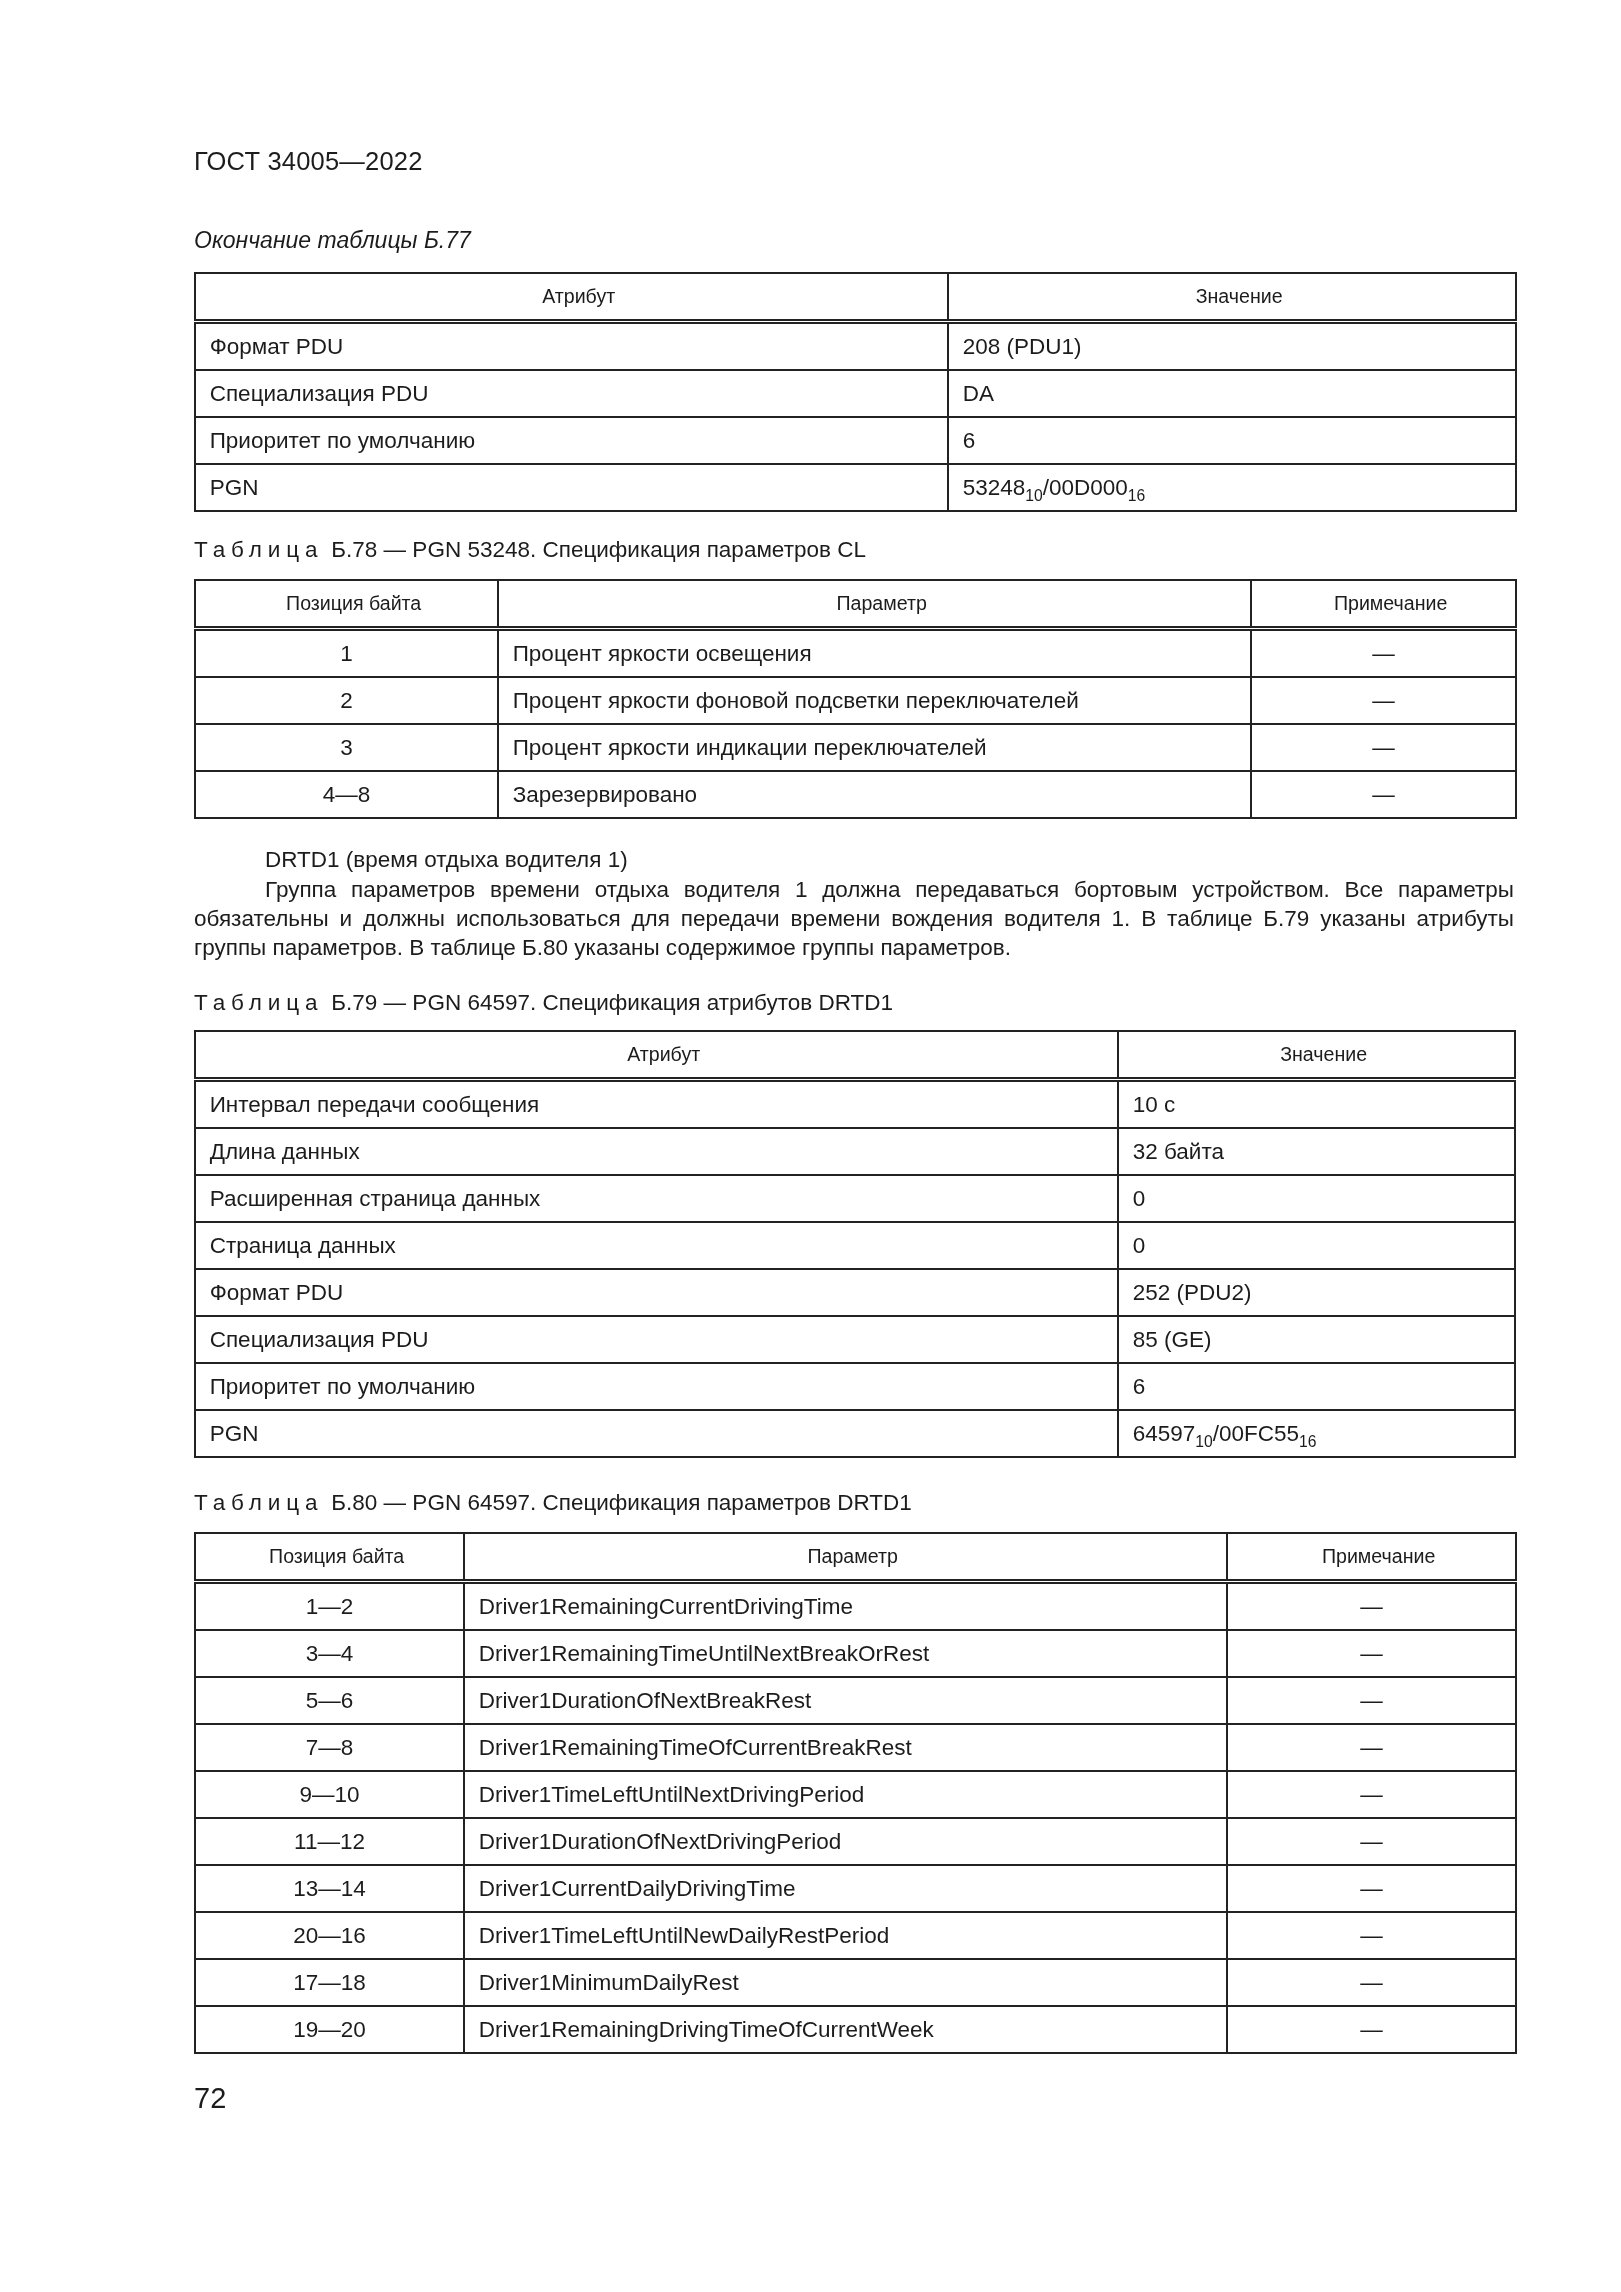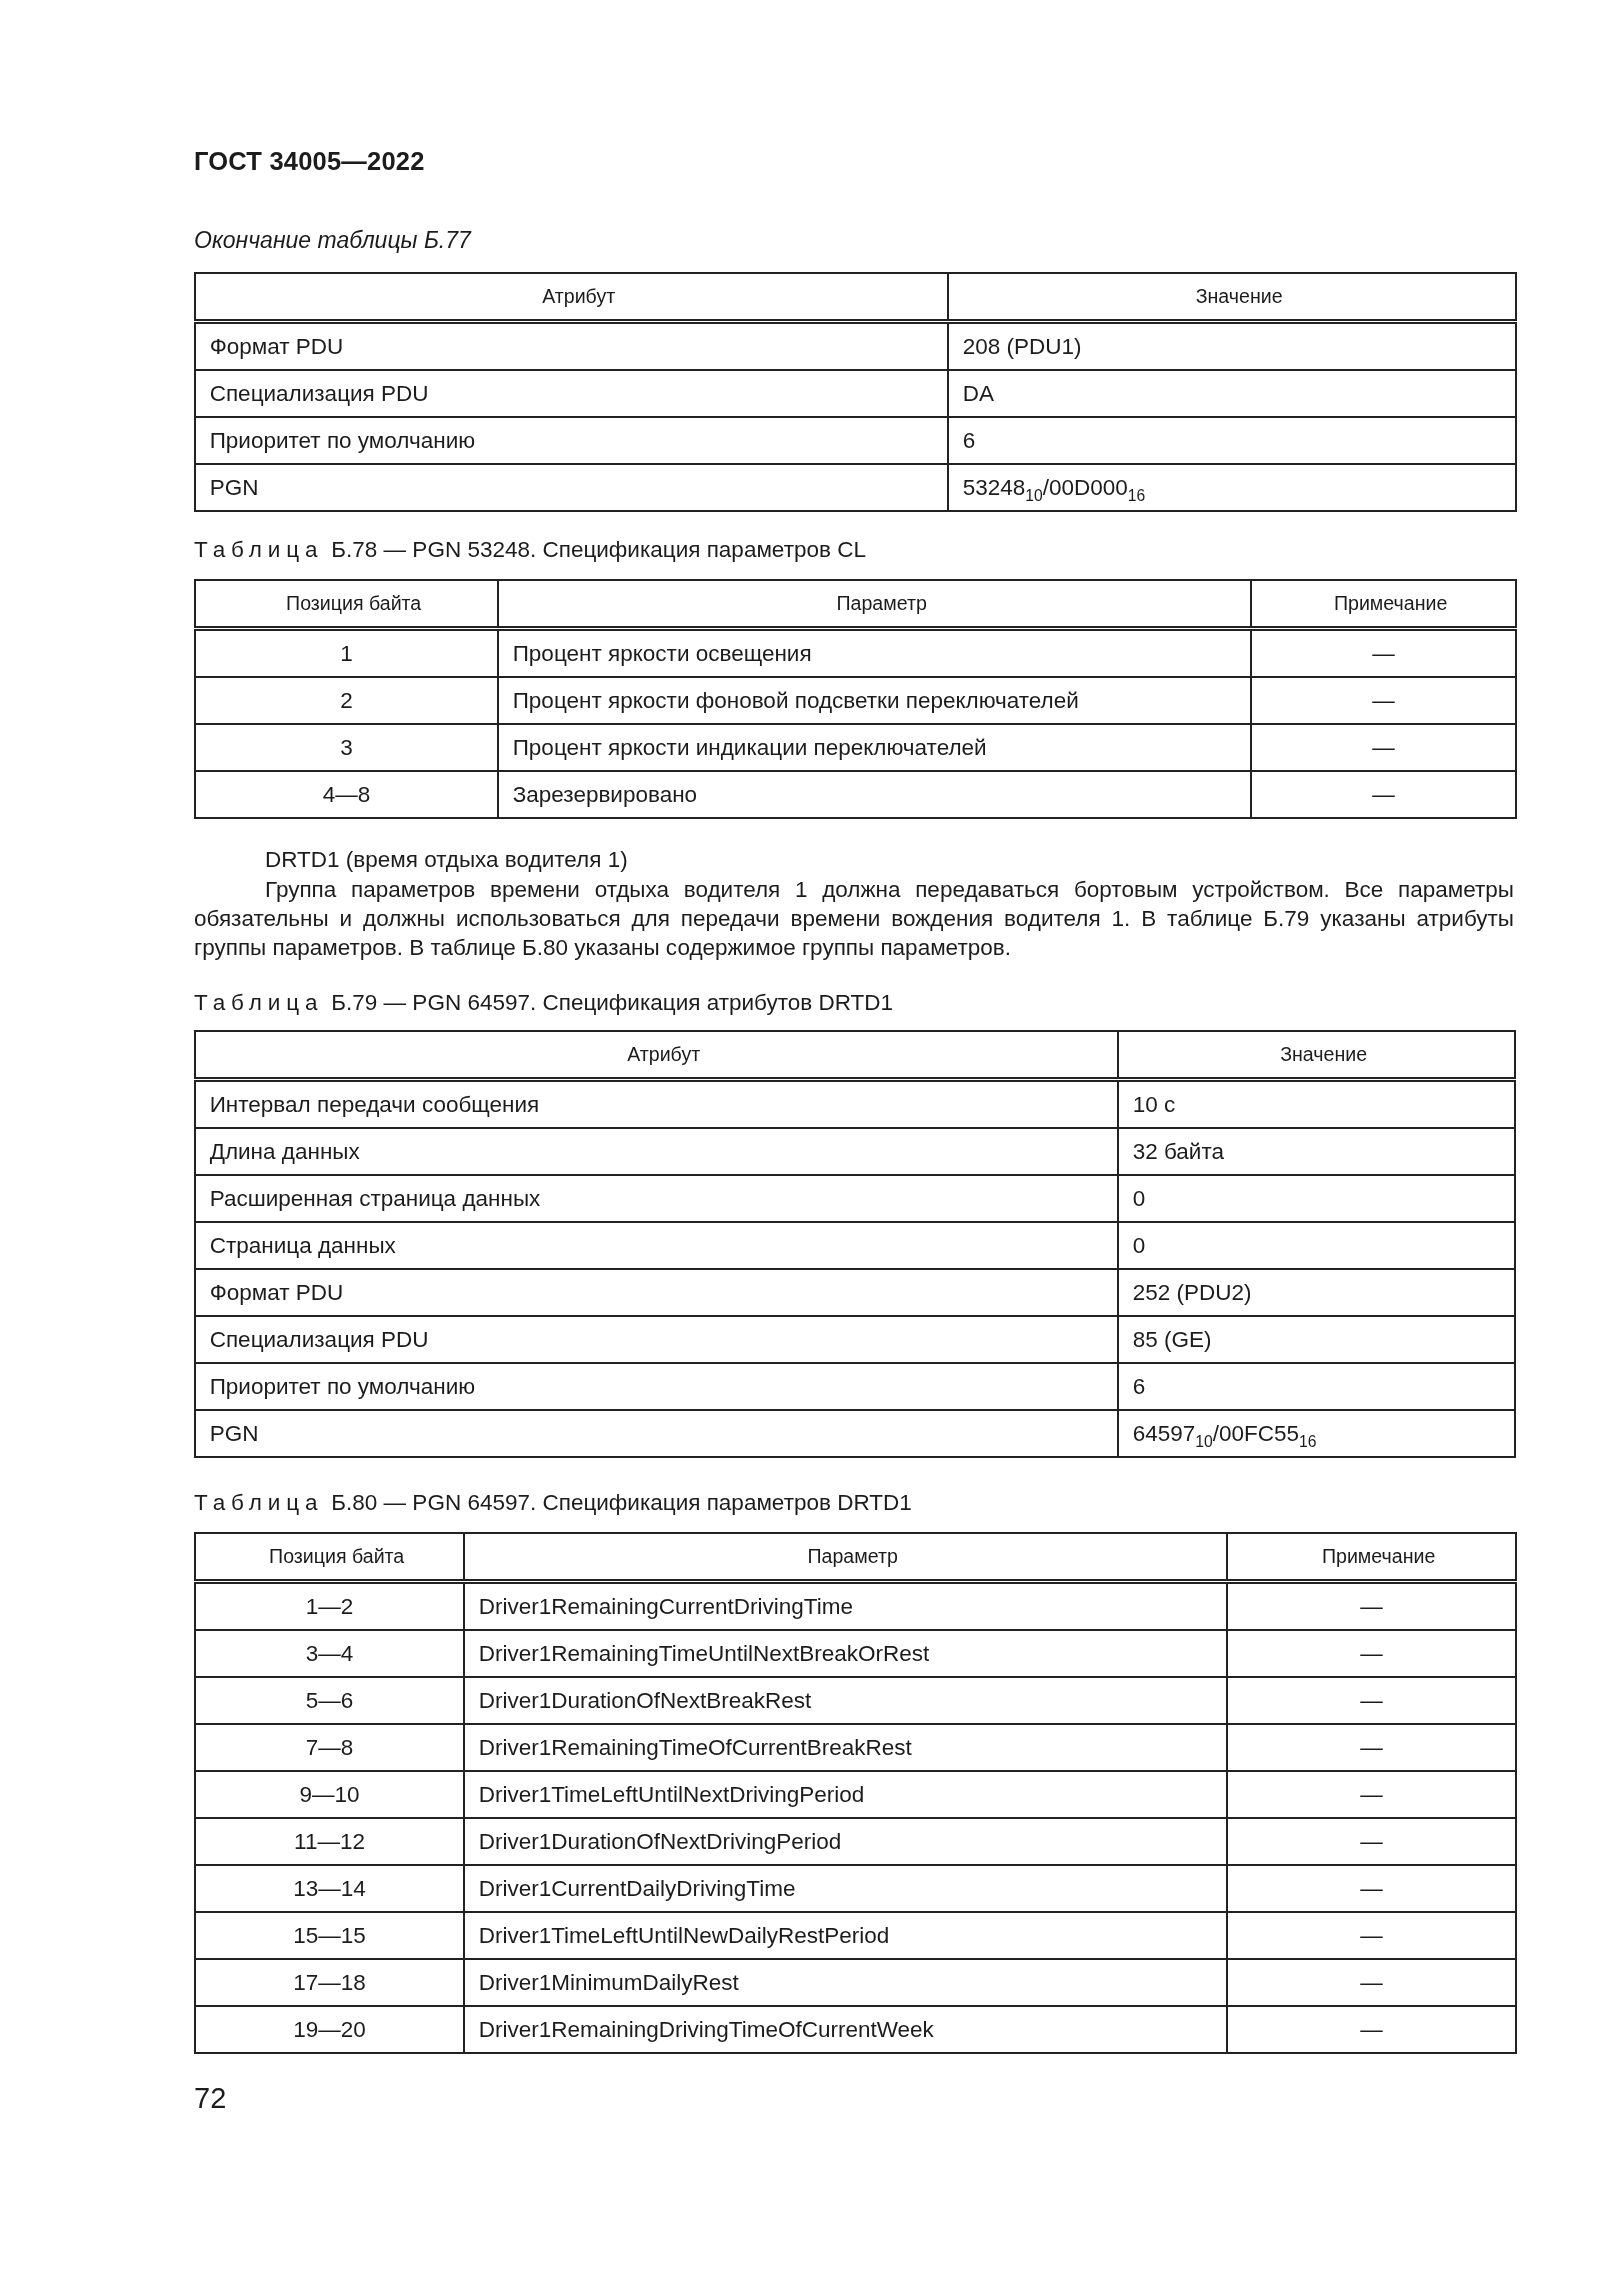--- a/index.html
+++ b/index.html
@@ -1,21 +1,21 @@
 <!DOCTYPE html>
 <html><head>
 <meta charset="utf-8">
 <style>
   html, body { margin:0; padding:0; }
   body {
     width:1621px; height:2293px; background:#ffffff; position:relative; overflow:hidden;
     font-family:"Liberation Sans", sans-serif; color:#1c1c1c;
   }
   .abs { position:absolute; }
-  .doc-header { left:194px; top:147px; font-size:25.5px; font-weight:bold; letter-spacing:0.2px; }
+  .doc-header { left:194px; top:147px; font-size:25.5px; font-weight:normal; letter-spacing:0.2px; }
   .caption-italic { left:194px; top:227px; font-size:23px; font-style:italic; }
   .caption { left:194px; font-size:22.5px; }
   .caption .spaced { letter-spacing:5.9px; margin-right:7.8px; }
   table.gt {
     position:absolute; left:194px; width:1320px; border-collapse:collapse;
     border:2.5px solid #222; table-layout:fixed;
   }
   table.gt td, table.gt th {
     border:2.5px solid #222; font-size:22.5px; font-weight:normal; padding:0 13.7px;
     height:45px; vertical-align:middle; text-align:left; color:#1c1c1c;
@@ -212,21 +212,21 @@
         <td class="center">11—12</td>
         <td>Driver1DurationOfNextDrivingPeriod</td>
         <td class="center">—</td>
       </tr>
     <tr>
         <td class="center">13—14</td>
         <td>Driver1CurrentDailyDrivingTime</td>
         <td class="center">—</td>
       </tr>
     <tr>
-        <td class="center">15—15</td>
+        <td class="center">20—16</td>
         <td>Driver1TimeLeftUntilNewDailyRestPeriod</td>
         <td class="center">—</td>
       </tr>
     <tr>
         <td class="center">17—18</td>
         <td>Driver1MinimumDailyRest</td>
         <td class="center">—</td>
       </tr>
     <tr>
         <td class="center">19—20</td>

